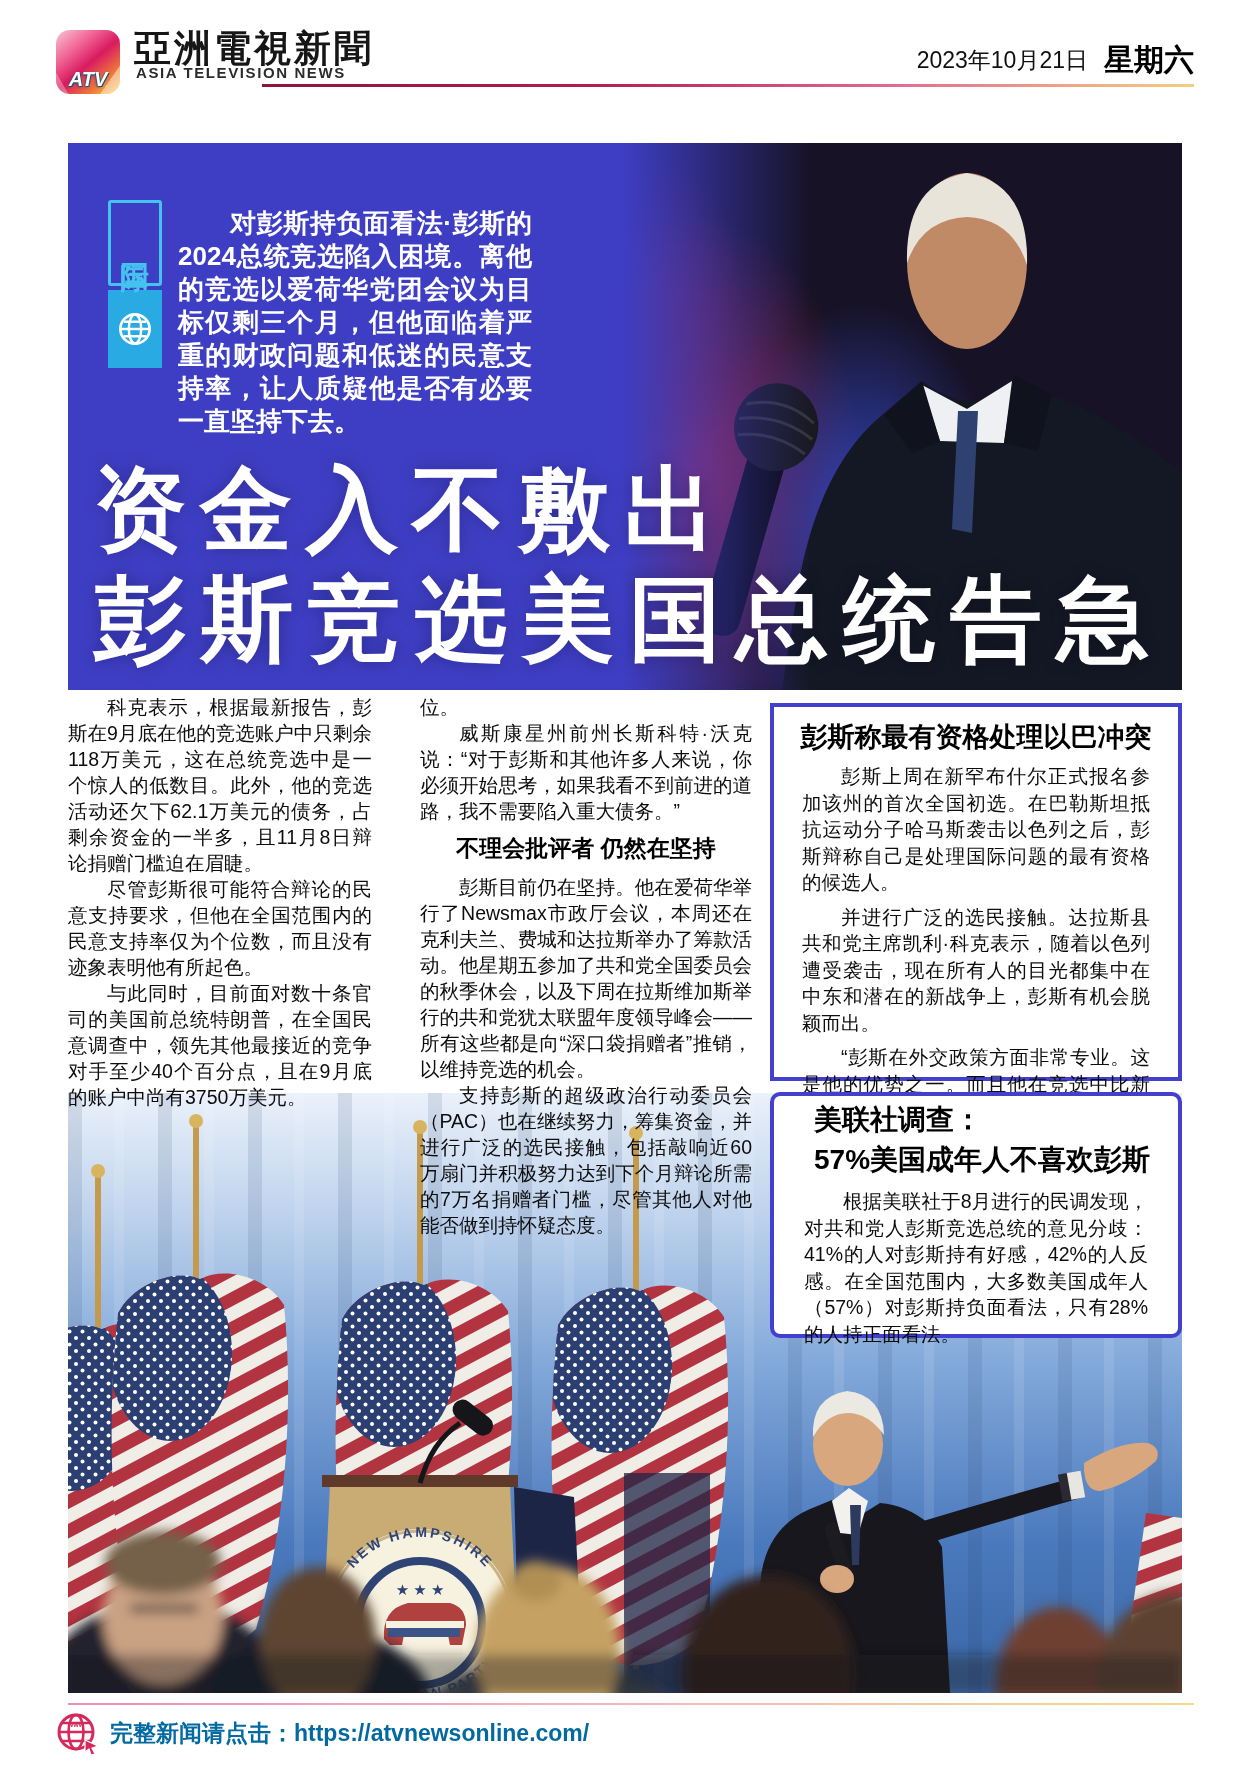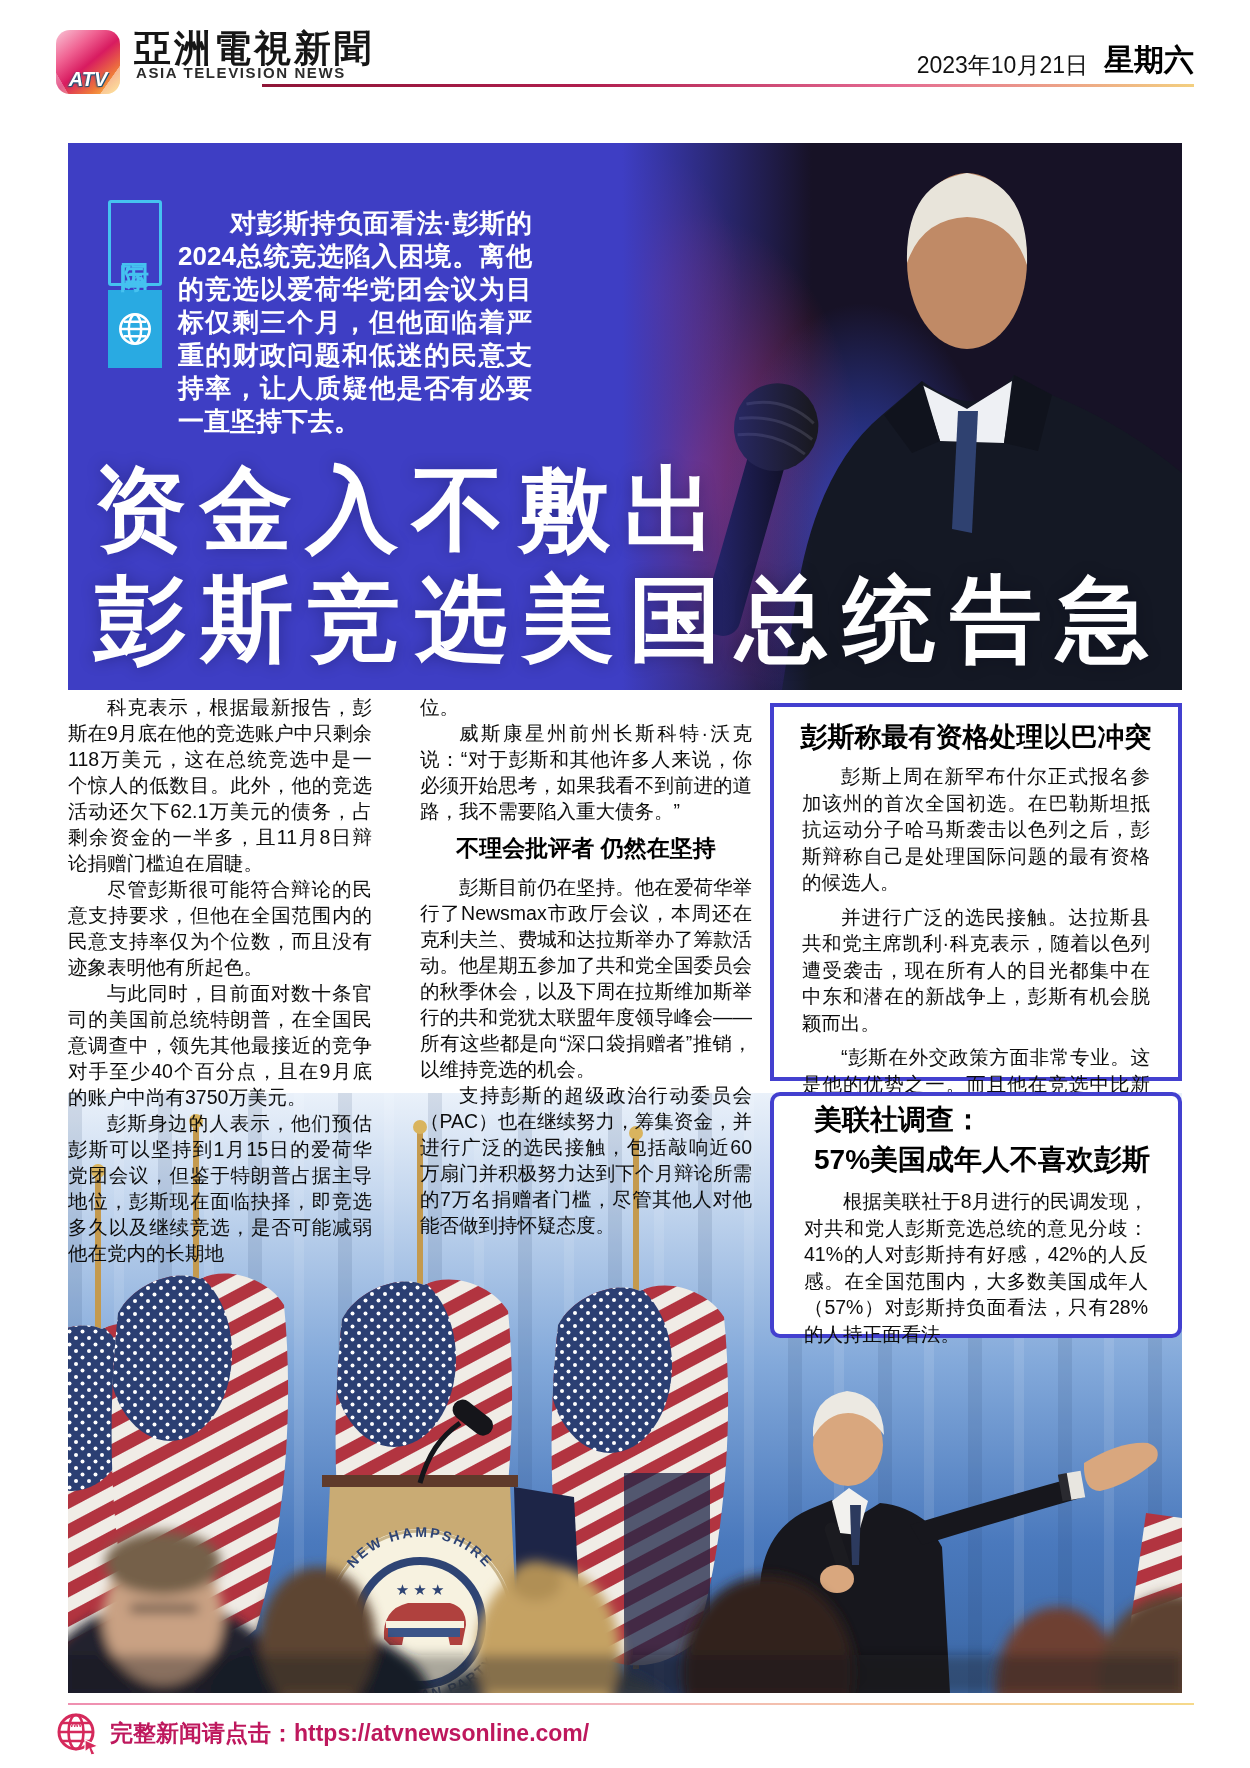--- a/index.html
+++ b/index.html
@@ -8,21 +8,21 @@
   
   .logo-box{position:absolute;left:56px;top:30px;width:64px;height:64px;border-radius:14px;
     background:linear-gradient(140deg,#f9c5d6 0%,#f06292 30%,#d81b60 52%,#ef7a3a 78%,#ffd74d 100%);overflow:hidden;}
   .logo-box::before{content:"";position:absolute;left:0;top:0;width:100%;height:100%;
     background:linear-gradient(305deg,rgba(255,255,255,.45) 0 18%,transparent 18.5%),
                linear-gradient(60deg,rgba(255,255,255,.3) 0 12%,transparent 12.5%);}
   .logo-abbr{position:absolute;left:0;right:0;bottom:3px;text-align:center;color:#fff;
     font-weight:900;font-size:20px;font-style:italic;text-shadow:1px 1px 0 #1a5276,-1px 1px 2px #1a5276;}
   .brand-zh{position:absolute;left:134px;top:24px;font-size:37px;font-weight:900;color:#161616;letter-spacing:3px;}
   .brand-en{position:absolute;left:136px;top:64px;font-size:15px;font-weight:700;color:#2c2c2c;letter-spacing:1.6px;}
-  .dateline{position:absolute;right:56px;top:40px;display:flex;align-items:flex-end;gap:16px;}
+  .dateline{position:absolute;right:56px;top:40px;display:flex;align-items:center;gap:16px;}
   .date-txt{font-size:23px;color:#101010;}
   .weekday-txt{font-size:30px;font-weight:900;color:#000;}
   .header-rule{position:absolute;left:262px;top:84px;width:932px;height:3px;
     background:linear-gradient(90deg,#8e1537,#b01e4e 35%,#e46a92 68%,#f3cf7f 100%);}
   
   .hero{position:absolute;left:68px;top:143px;width:1114px;height:547px;background:#3e3ec4;overflow:hidden;z-index:1;}
   .hero-photo{position:absolute;right:0;top:0;width:560px;height:547px;}
   .badge{position:absolute;left:40px;top:57px;width:54px;}
   .badge-frame{box-sizing:border-box;width:54px;height:86px;border:3px solid #45c2f0;border-radius:3px;
     display:flex;align-items:center;justify-content:center;}
@@ -49,21 +49,21 @@
   .sidebox .body{font-size:19.5px;line-height:26.5px;text-align:justify;color:#0d0d0d;}
   .sidebox .body p{margin:8px;text-indent:2em;}
   .box2{top:1092px;height:246px;padding:4px 22px 12px;border-radius:10px;}
   .box2-title{font-size:28px;font-weight:900;line-height:40px;color:#000;padding-left:18px;margin-bottom:4px;}
   
   .photo{position:absolute;left:68px;top:1093px;width:1114px;height:600px;z-index:1;overflow:hidden;}
   
   .footer-rule{position:absolute;left:68px;top:1703px;width:1126px;height:2px;
     background:linear-gradient(90deg,#ef8fb0,#f2b3c0 45%,#f6d98a 100%);z-index:2;}
   .footer{position:absolute;left:54px;top:1710px;display:flex;align-items:center;gap:10px;z-index:2;}
-  .footer-text{font-size:23px;font-weight:700;color:#be185d;}
+  .footer-text{font-size:23px;font-weight:700;color:#0369a1;}
 </style>
 </head>
 <body>
 
 <div id="page">
 
   <div class="logo-box">
     <div class="logo-abbr">ATV</div>
   </div>
   <div class="brand-zh">亞洲電視新聞</div>
@@ -256,21 +256,20 @@
         <ellipse cx="1108" cy="588" rx="78" ry="88" fill="#5d4331"></ellipse>
         <rect x="0" y="562" width="1114" height="38" fill="#12151d" opacity=".35"></rect>
       </g>
     </svg>
   </div>
 
   <div class="col col1">
     <p>科克表示，根据最新报告，彭斯在9月底在他的竞选账户中只剩余118万美元，这在总统竞选中是一个惊人的低数目。此外，他的竞选活动还欠下62.1万美元的债务，占剩余资金的一半多，且11月8日辩论捐赠门槛迫在眉睫。</p>
     <p>尽管彭斯很可能符合辩论的民意支持要求，但他在全国范围内的民意支持率仅为个位数，而且没有迹象表明他有所起色。</p>
     <p>与此同时，目前面对数十条官司的美国前总统特朗普，在全国民意调查中，领先其他最接近的竞争对手至少40个百分点，且在9月底的账户中尚有3750万美元。</p>
-    <p>彭斯身边的人表示，他们预估彭斯可以坚持到1月15日的爱荷华党团会议，但鉴于特朗普占据主导地位，彭斯现在面临抉择，即竞选多久以及继续竞选，是否可能减弱他在党内的长期地</p>
   </div>
 
   <div class="col col2">
     <p class="noindent">位。</p>
     <p>威斯康星州前州长斯科特·沃克说：“对于彭斯和其他许多人来说，你必须开始思考，如果我看不到前进的道路，我不需要陷入重大债务。”</p>
     <p class="subhead">不理会批评者 仍然在坚持</p>
     <p>彭斯目前仍在坚持。他在爱荷华举行了Newsmax市政厅会议，本周还在克利夫兰、费城和达拉斯举办了筹款活动。他星期五参加了共和党全国委员会的秋季休会，以及下周在拉斯维加斯举行的共和党犹太联盟年度领导峰会——所有这些都是向“深口袋捐赠者”推销，以维持竞选的机会。</p>
     <p>支持彭斯的超级政治行动委员会（PAC）也在继续努力，筹集资金，并进行广泛的选民接触，包括敲响近60万扇门并积极努力达到下个月辩论所需的7万名捐赠者门槛，尽管其他人对他能否做到持怀疑态度。</p>
   </div>
 

